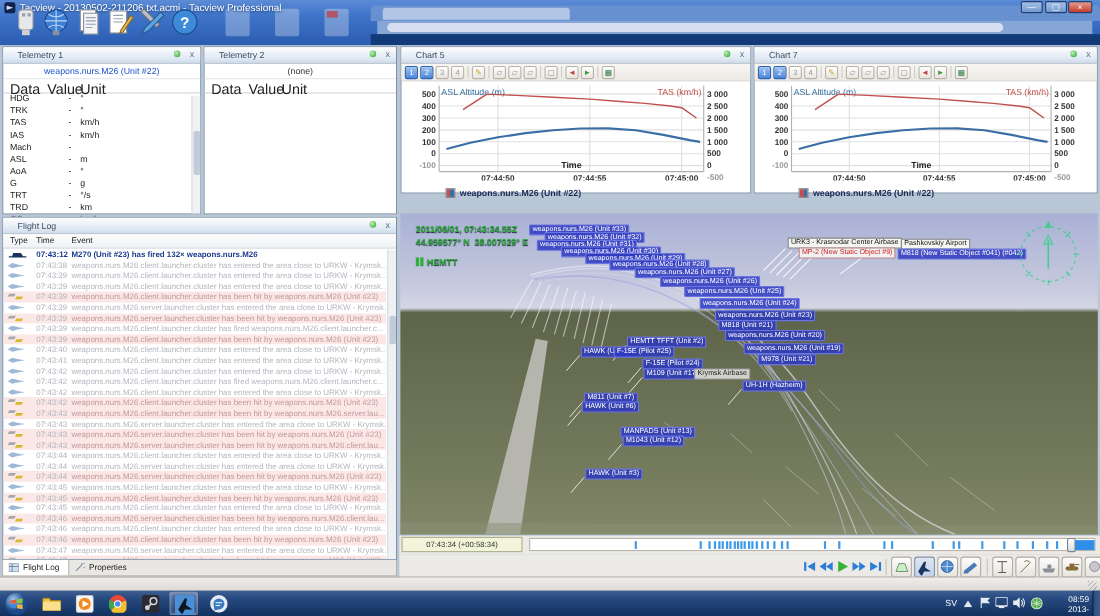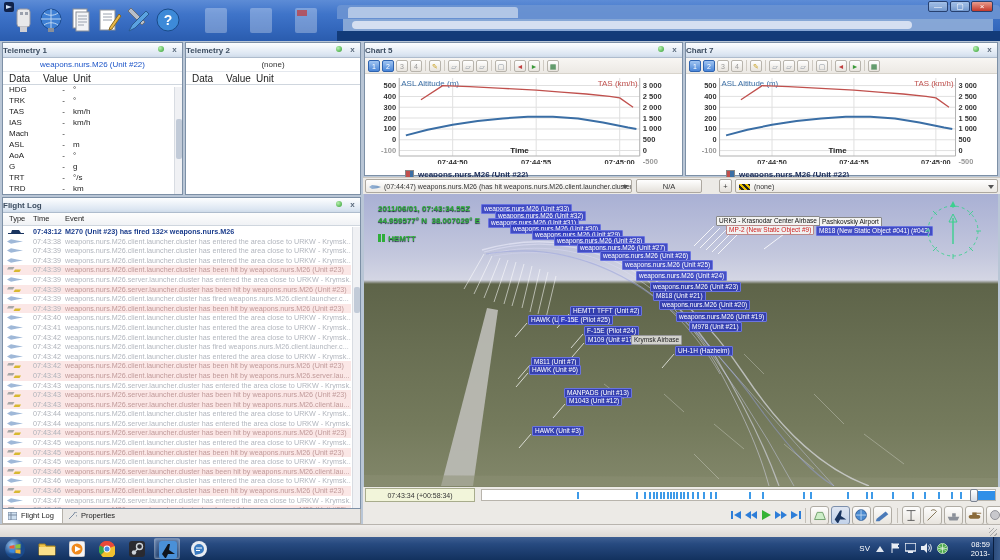--- a/index.html
+++ b/index.html
@@ -15,28 +15,28 @@
 .winbtn { position:absolute; top:1px; height:11px; border:1px solid #1c3burn; border:1px solid #27406f; border-radius:2px;
   background:linear-gradient(#cfe0f2aa,#7fa0c866); color:#fff; font-size:8px; line-height:9px; text-align:center; }
 #btn-close { background:linear-gradient(#e89c8d,#c4392b); }
 
 .ghost { position:absolute; opacity:.9; }
 
 .tbicon { position:absolute; top:7px; width:27px; height:27px; }
 
 .panel { position:absolute; background:#fff; border:1px solid #7d90a6; }
 .ptitle { position:relative; height:15px; background:linear-gradient(#fdfeff,#dce6f2 80%,#cfdbe9); border-bottom:1px solid #aebccd;
-  font-size:8px; color:#3c4d61; line-height:15px; padding-left:0;font-weight:bold; }
+  font-size:8px; color:#3c4d61; line-height:15px; padding-left:13px; }
 .ptools { position:absolute; right:3px; top:2px; display:flex; gap:4px; }
 .pin { width:9px; height:9px; position:relative; }
 .pin:after { content:""; position:absolute; left:1px; top:1px; width:6px; height:6px; border-radius:50%; background:radial-gradient(circle at 35% 35%,#b8f0b0,#2f9e2f); }
 .pclose { width:9px; height:9px; font-size:8px; line-height:9px; color:#5a6a7c; text-align:center; }
 
 .tsubject { height:14px; text-align:center; font-size:8px; color:#1d55c8; line-height:14px; border-bottom:1px solid #e4e8ee; white-space:nowrap; overflow:hidden; }
-.thead { position:relative; height:13px; border-bottom:1px solid #cfd6de; font-size:10px; color:#222; }
+.thead { position:relative; height:13px; border-bottom:1px solid #cfd6de; font-size:13px; color:#222; }
 .thead span { position:absolute; top:1px; }
 .trow { position:relative; height:11px; font-size:8px; color:#222; }
 .trow .c0 { position:absolute; left:6px; top:0; }
 .trow .c1 { position:absolute; left:40px; width:22px; text-align:right; top:0; }
 .trow .c2 { position:absolute; left:70px; top:0; }
 .vscroll { position:absolute; right:0; top:0; bottom:0; width:8px; background:#f0f1f4; border-left:1px solid #d8dce2; }
 .vthumb { position:absolute; left:1px; width:6px; background:#c2cbd8; border-radius:2px; }
 
 .chart-toolbar { height:16px; background:linear-gradient(#f8f6f3,#ece9e4); border-bottom:1px solid #d8d4cc; display:flex; align-items:center; gap:2px; padding-left:3px; }
 .cbtn { width:12px; height:12px; border:1px solid #b8b4ac; border-radius:2px; font-size:7px; line-height:11px; text-align:center; background:linear-gradient(#fff,#e8e4de); color:#555; }
@@ -63,21 +63,21 @@
 .flrow.k-m { color:#1a3c8c; font-weight:bold; }
 .flrow.k-e { color:#b2b6be; }
 .flrow.k-h { color:#c09a9a; background:#fbe7e6; }
 .flrow.k-h .tm, .flrow.k-e .tm { color:#aeb2ba; }
 
 #fltabs { position:absolute; left:2px; top:509px; width:359px; height:15px; background:#e9e7e4; border:1px solid #b5b1aa; border-top:none; display:flex; font-size:7.5px; }
 .fltab { padding:2px 8px 0 18px; position:relative; color:#222; }
 .fltab.active { background:#fff; border-right:1px solid #b5b1aa; }
 .fltab .ti { position:absolute; left:5px; top:3px; width:9px; height:8px; }
 
-#view3d { position:absolute; left:364px; top:194px; width:634px; height:365px; overflow:hidden;
+#view3d { position:absolute; left:364px; top:194px; width:634px; height:292px; overflow:hidden;
   background:linear-gradient(#a9b0d4 0,#c3c7dd 60px,#d4d6e4 86px,#5e6449 90px,#686e52 150px,#747a5c 230px,#82876a 292px); }
 .hud { position:absolute; left:14px; font-size:8px; font-weight:bold; color:#2fae3a; text-shadow:0 1px 1px #123; white-space:pre; }
 .lbl { position:absolute; font-size:6.5px; line-height:7.5px; padding:0 2px; white-space:nowrap; border-radius:1px; }
 .lbl.b { background:#2d38c0d9; color:#fff; border:1px solid #6a74e0; }
 .lbl.w { background:#f4f4f2; color:#111; border:1px solid #888; }
 .lbl.r { background:#f4f4f2ee; color:#d02020; border:1px solid #b88; }
 .lbl.g { background:#d9d9d5ee; color:#222; border:1px solid #999; }
 .pausebar { display:inline-block; width:3px; height:8px; background:#2fae3a; margin-right:1px; vertical-align:-1px; }
 
 #timeline { position:absolute; left:363px; top:487px; width:637px; height:17px; background:#eceae6; }
@@ -115,20 +115,21 @@
     <div class="ghost" style="left:352px;top:21px;width:560px;height:8px;background:#e8eef8;border-radius:4px;opacity:.8;"></div>
     <div class="ghost" style="left:337px;top:31px;width:663px;height:10px;background:#0f3672;"></div>
 
     <div class="ghost" style="left:205px;top:8px;width:22px;height:25px;background:#ffffff52;border-radius:2px;"></div>
     <div class="ghost" style="left:250px;top:8px;width:22px;height:25px;background:#ffffff52;border-radius:2px;"></div>
     <div class="ghost" style="left:295px;top:8px;width:22px;height:25px;background:#ffffff52;border-radius:2px;"></div>
     <div class="ghost" style="left:297px;top:10px;width:10px;height:6px;background:#c43a3acc;"></div>
 
     <div id="titlebar">
       <div id="title-icon"></div>
+      <span id="title-text">Tacview - 20130502-211206.txt.acmi - Tacview Professional</span>
       <div class="winbtn" id="btn-min" style="right:52px;width:20px;">—</div>
       <div class="winbtn" id="btn-max" style="right:30px;width:20px;">▢</div>
       <div class="winbtn" id="btn-close" style="right:7px;width:22px;">×</div>
     </div>
 
     <svg class="tbicon" style="left:10px" viewBox="0 0 27 27">
         <rect x="7" y="2" width="13" height="18" rx="3" fill="#e8e8ea" stroke="#9a9aa2"></rect>
         <rect x="10" y="20" width="7" height="5" fill="#cfcfd4"></rect>
         <rect x="10" y="5" width="3" height="3" fill="#9aa0ad"></rect>
         <rect x="15" y="5" width="3" height="3" fill="#9aa0ad"></rect>
@@ -385,32 +386,20 @@
         <text x="153.5" y="79" text-anchor="middle" font-size="8" fill="#222" font-weight="bold">Time</text>
         <polyline points="40.6,61.4 62.2,55.8 87.1,50.8 112.0,47.1 136.9,44.4 161.8,42.8 186.7,42.7 211.6,44.4 236.5,48.6 261.4,53.6 269.7,54.9" fill="none" stroke="#3a6ea5" stroke-width="2" stroke-linejoin="round"></polyline>
         <polyline points="55.6,25.7 77.2,11.6 103.7,12.7 136.9,14.4 170.1,16.1 195.0,18.1 219.9,20.0 243.1,22.4 253.1,23.9 266.4,33.3" fill="none" stroke="#c0504d" stroke-width="1.3" stroke-linejoin="round"></polyline>
       </svg>
     <div class="legend-row">
         <span class="legend-chip"></span>
         <span>weapons.nurs.M26 (Unit #22)</span>
       </div>
   </div>
 
-  <div id="selrow">
-    <div class="ddown" style="left:2px;width:267px;">
-      <span class="msl-ic"></span>
-      <span>(07:44:47) weapons.nurs.M26 (has hit weapons.nurs.M26.client.launcher.cluster)</span><span class="arr"></span>
-    </div>
-    <div class="nabtn" style="left:273px;width:66px;">N/A</div>
-    <div class="nabtn" style="left:356px;width:13px;">+</div>
-    <div class="ddown" style="left:372px;width:263px;">
-      <span class="hazard"></span>
-      <span>(none)</span><span class="arr"></span>
-    </div>
-  </div>
 
   <div class="panel" id="flightlog" style="left:2px;top:197px;width:359px;height:312px;">
     <div class="ptitle"><span>Flight Log</span>
       <div class="ptools">
           <div class="pin"></div>
           <div class="pclose">x</div>
         </div>
     </div>
     <div class="flhead" id="flhead">
         <span style="left: 6px;">Type</span>

